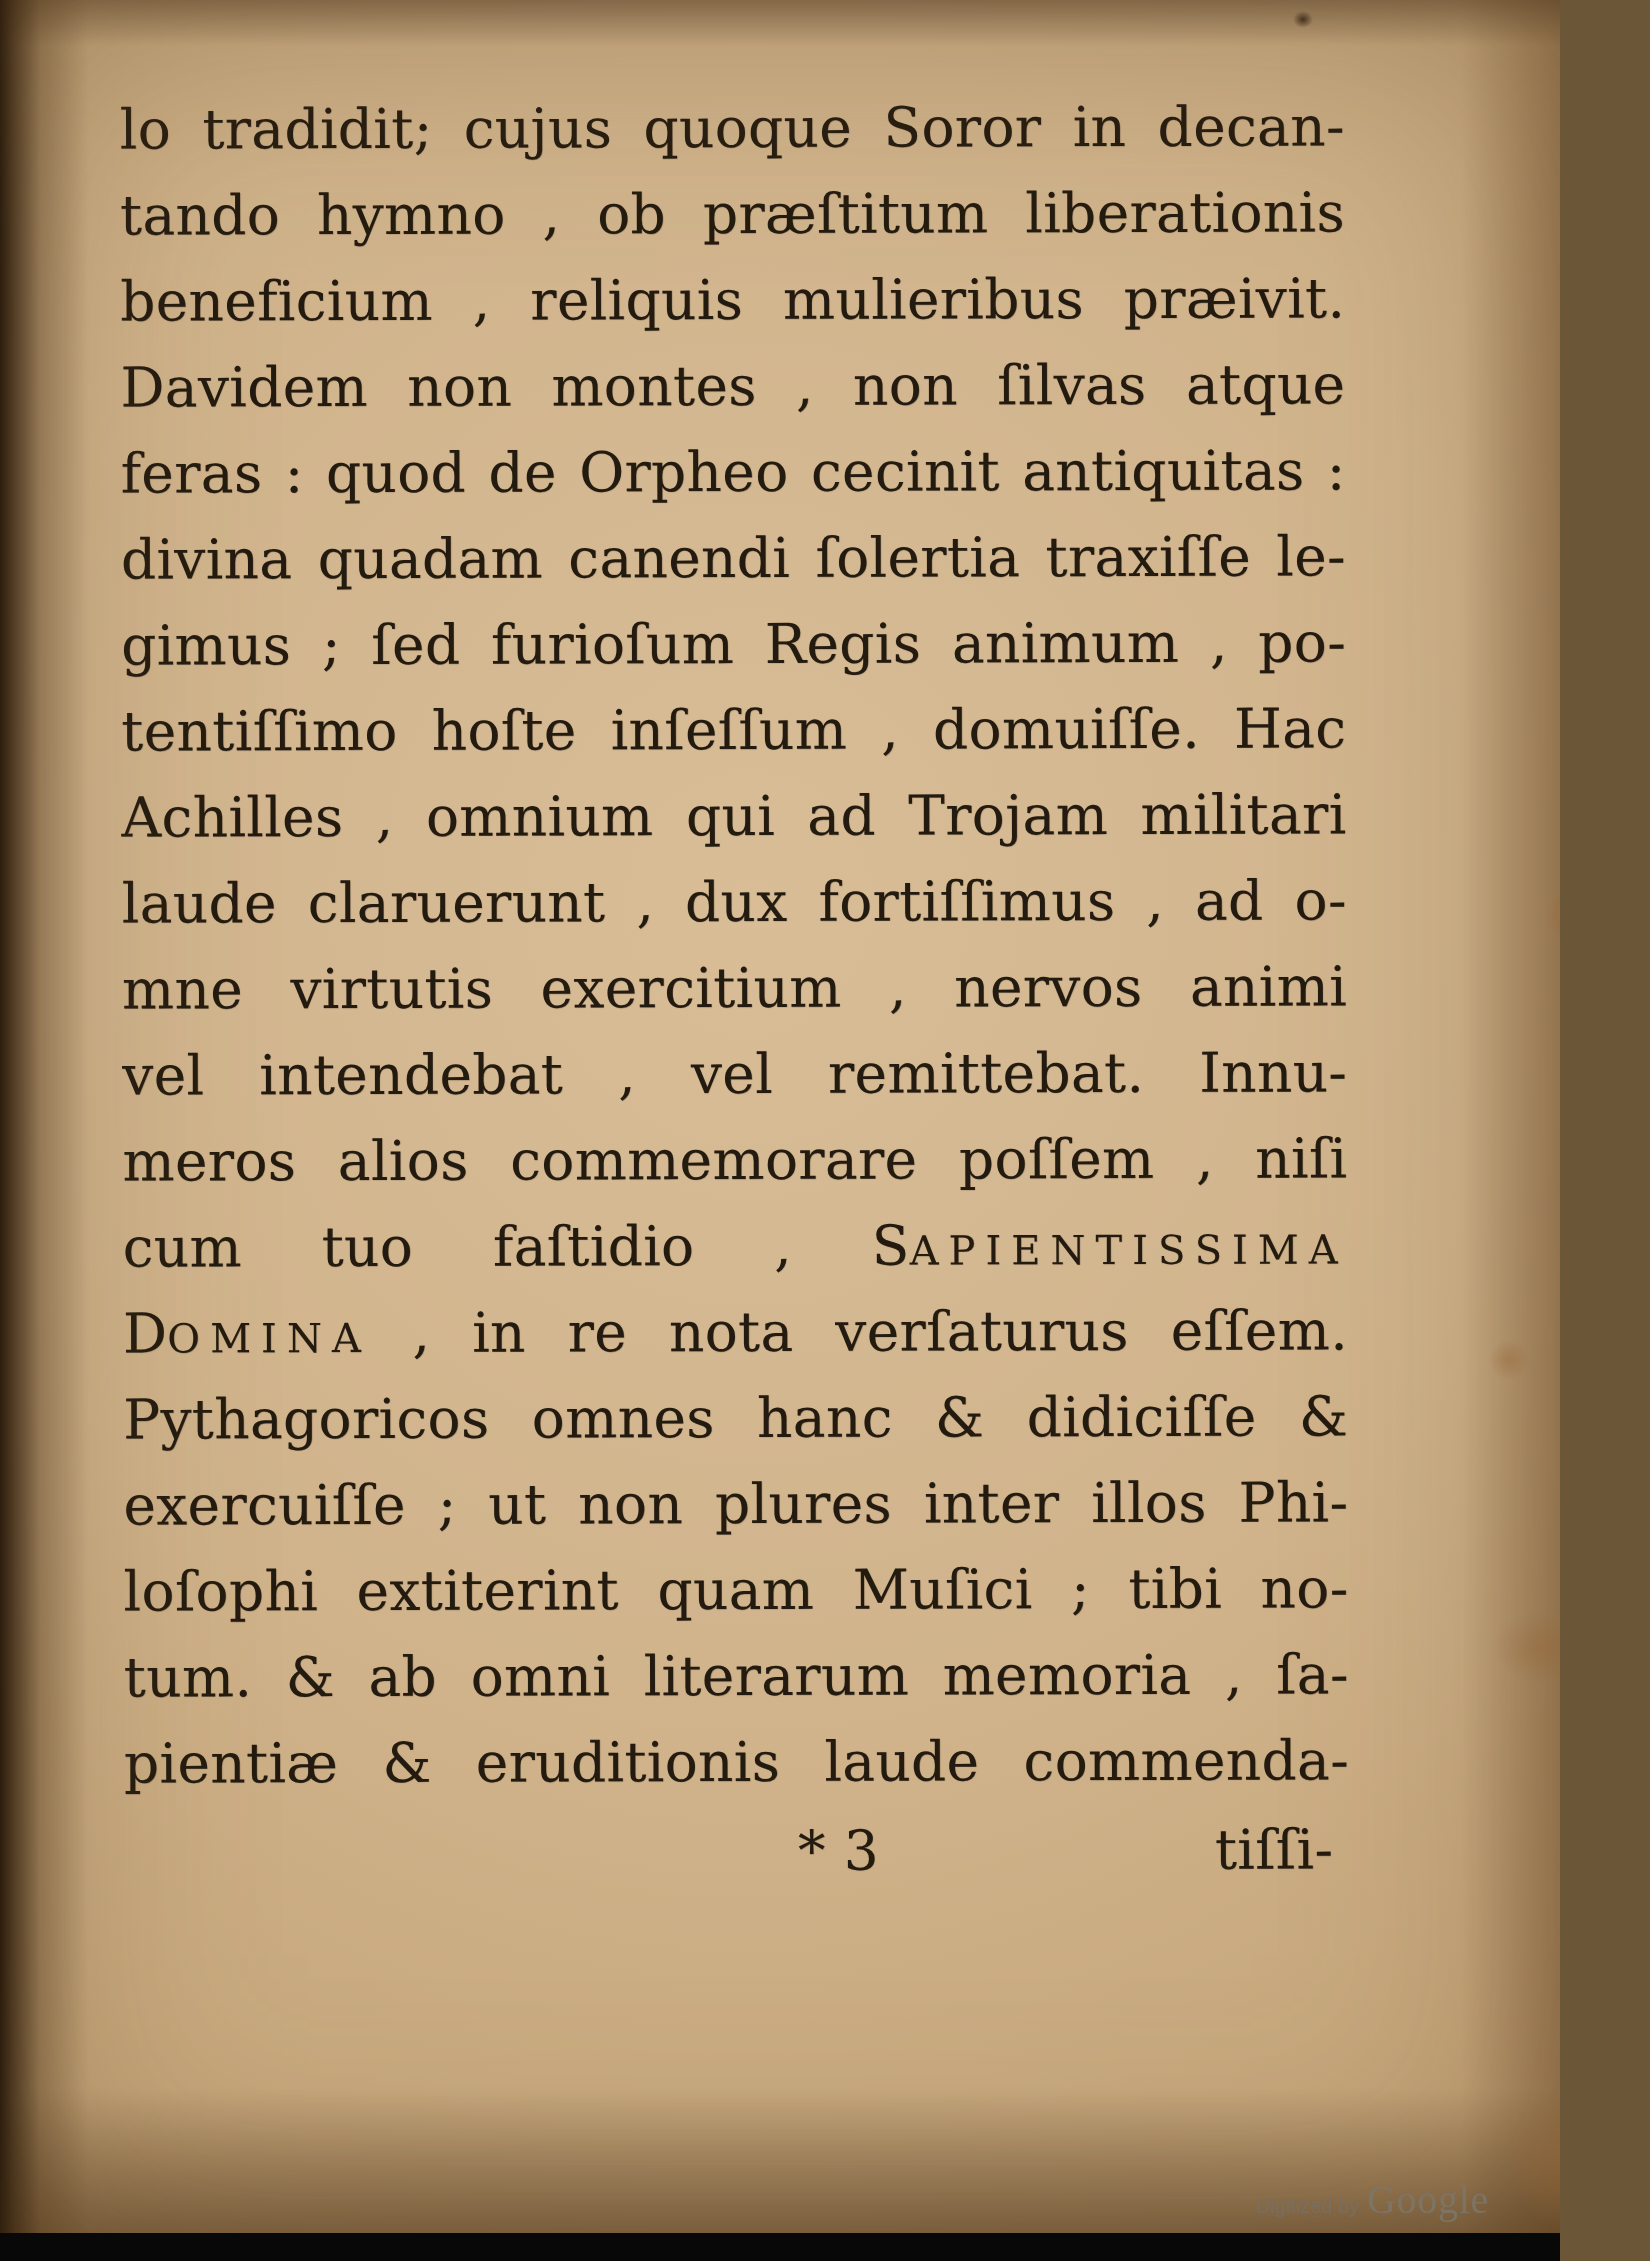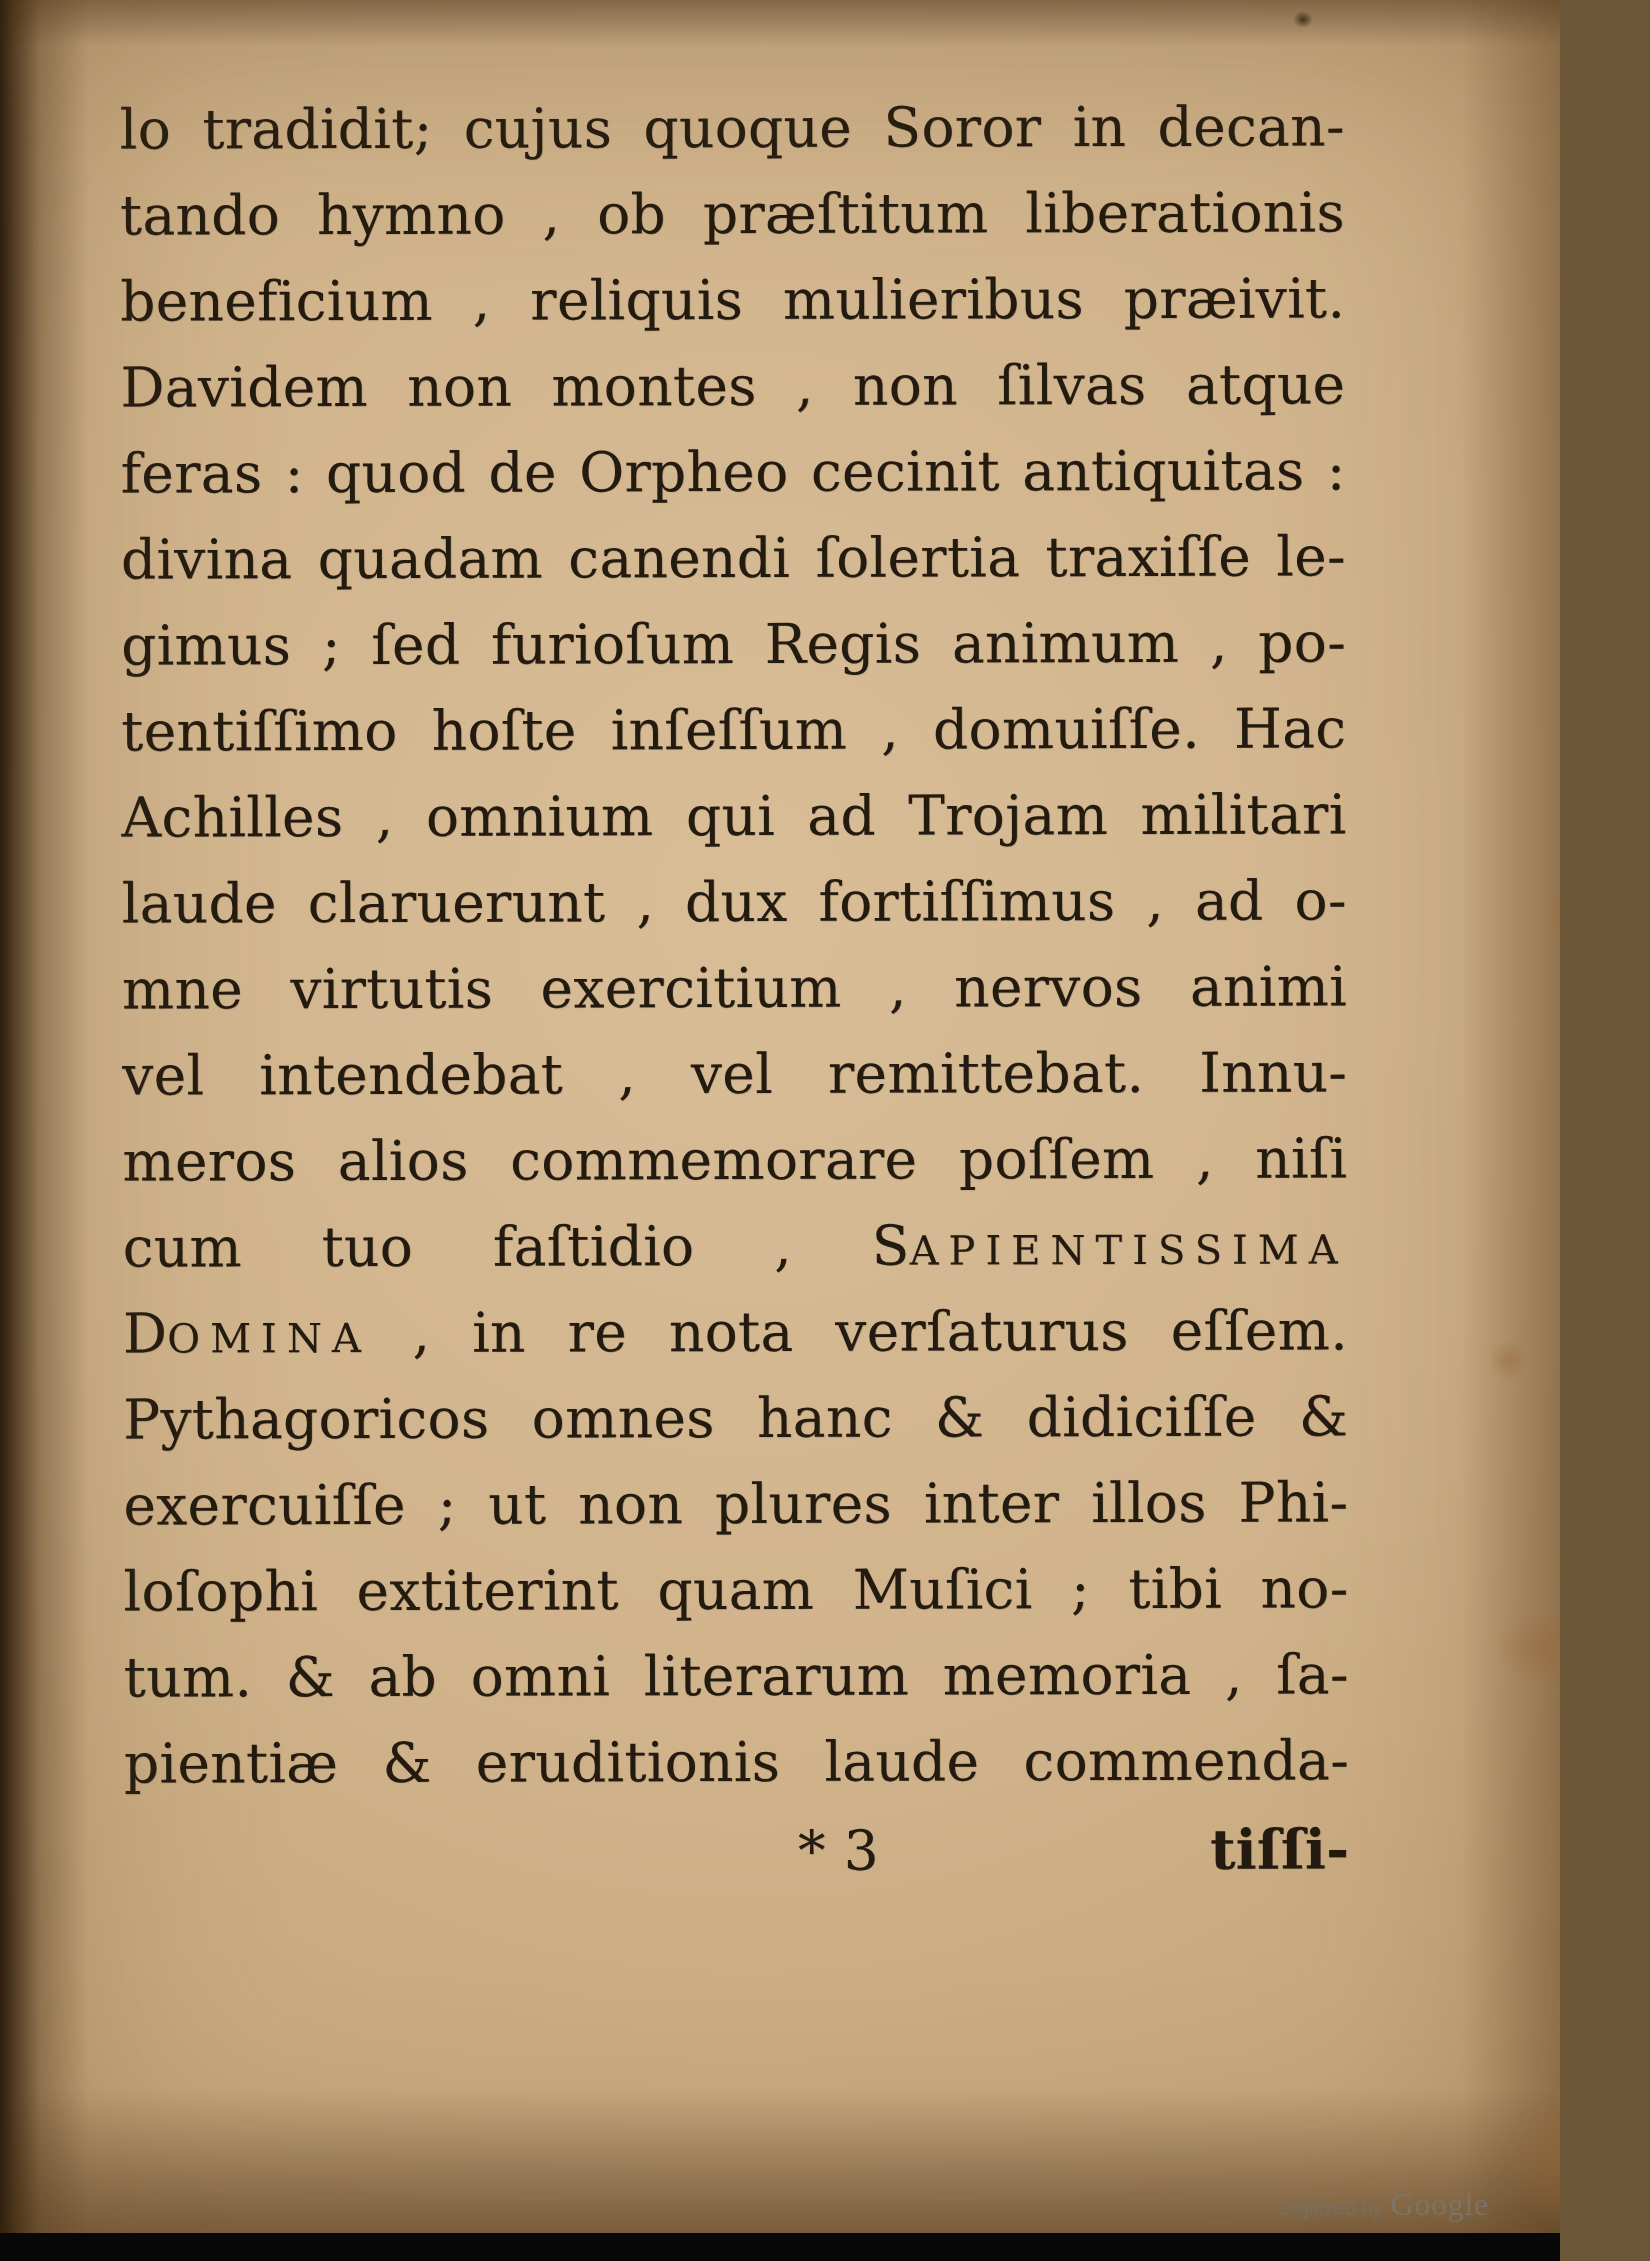--- a/index.html
+++ b/index.html
@@ -46,31 +46,31 @@
     color:#241b10;
     font-size:55px;line-height:86px;letter-spacing:0.3px;
     text-shadow:0.4px 0.4px 0.8px rgba(42,32,21,.38);
     transform:rotate(-.15deg);
   }
   .line{text-align:justify;text-align-last:justify;height:86px;}
   .sc-init{font-size:55px;}
   .sc-rest{font-size:40px;letter-spacing:10px;}
   .footer-line{position:relative;height:86px;margin-top:2.6px;}
   .sig{position:absolute;left:55%;}
-  .catchword{position:absolute;right:0;font-weight:bold;}
+  .catchword{position:absolute;right:16px;}
   
   .watermark{
     position:absolute;right:71px;bottom:38px;
     font-family:"Liberation Sans",sans-serif;
     font-size:20px;color:rgba(118,112,102,.85);
     display:flex;align-items:baseline;gap:8px;margin-top:36px;
   }
   .watermark .brand{
     font-family:"Liberation Serif",serif;
-    font-size:32px;color:rgba(124,117,105,.9);letter-spacing:0.7px;
+    font-size:40px;color:rgba(124,117,105,.9);letter-spacing:0.7px;
   }
 </style>
 </head>
 <body>
 
 <div class="page">
 
   <div class="text-block">
     <div class="line">lo tradidit; cujus quoque Soror in decan-</div>
     <div class="line">tando hymno , ob præſtitum liberationis</div>

